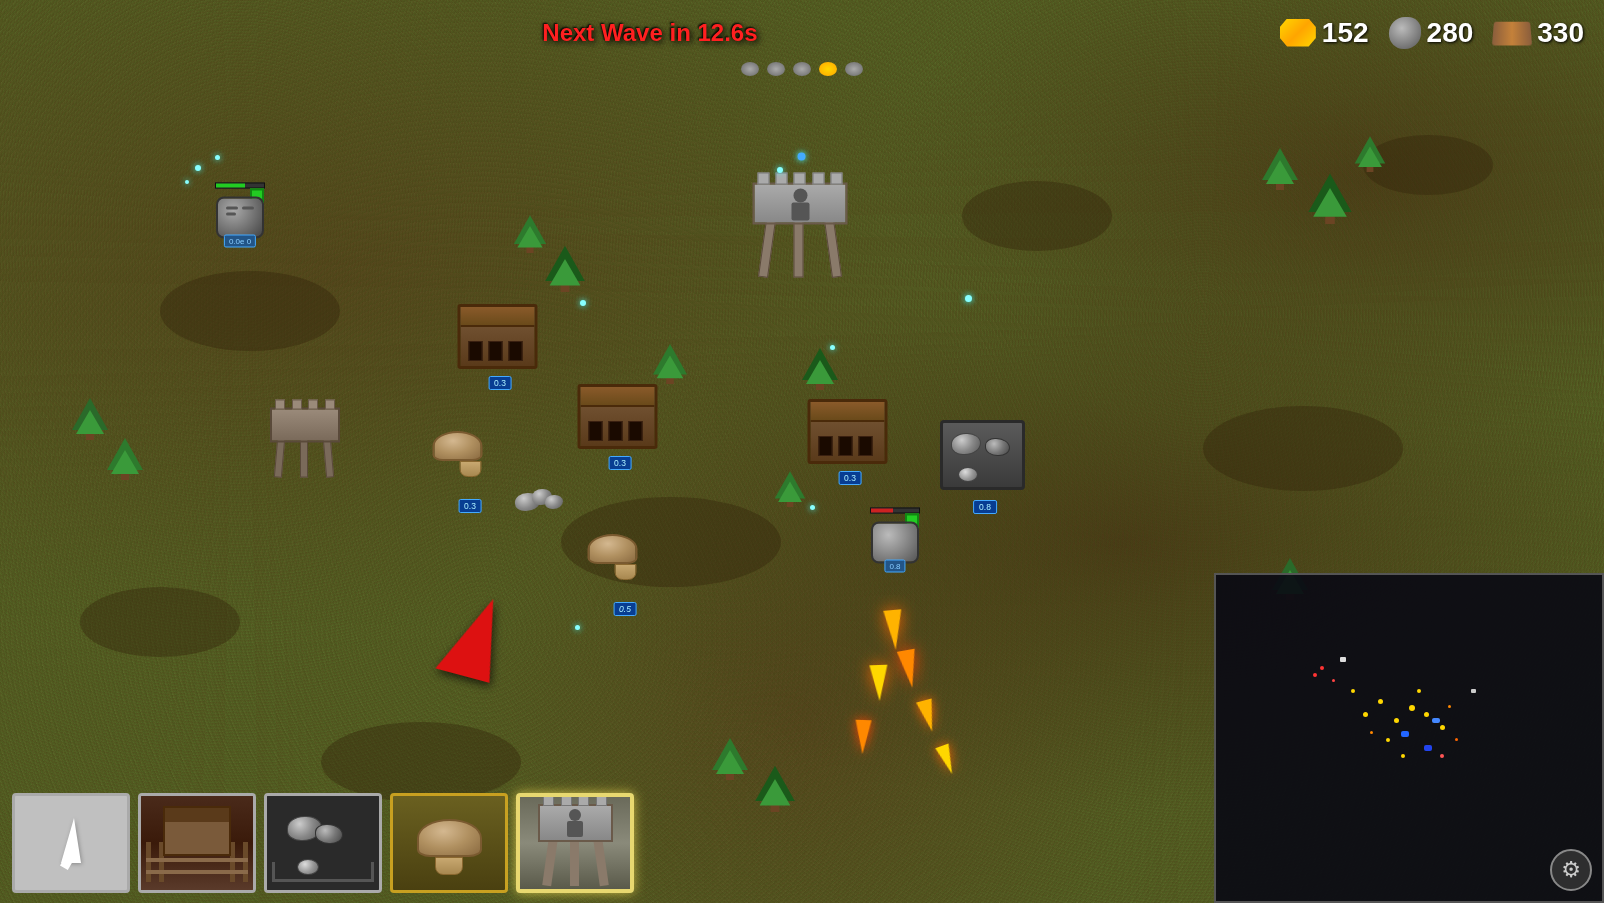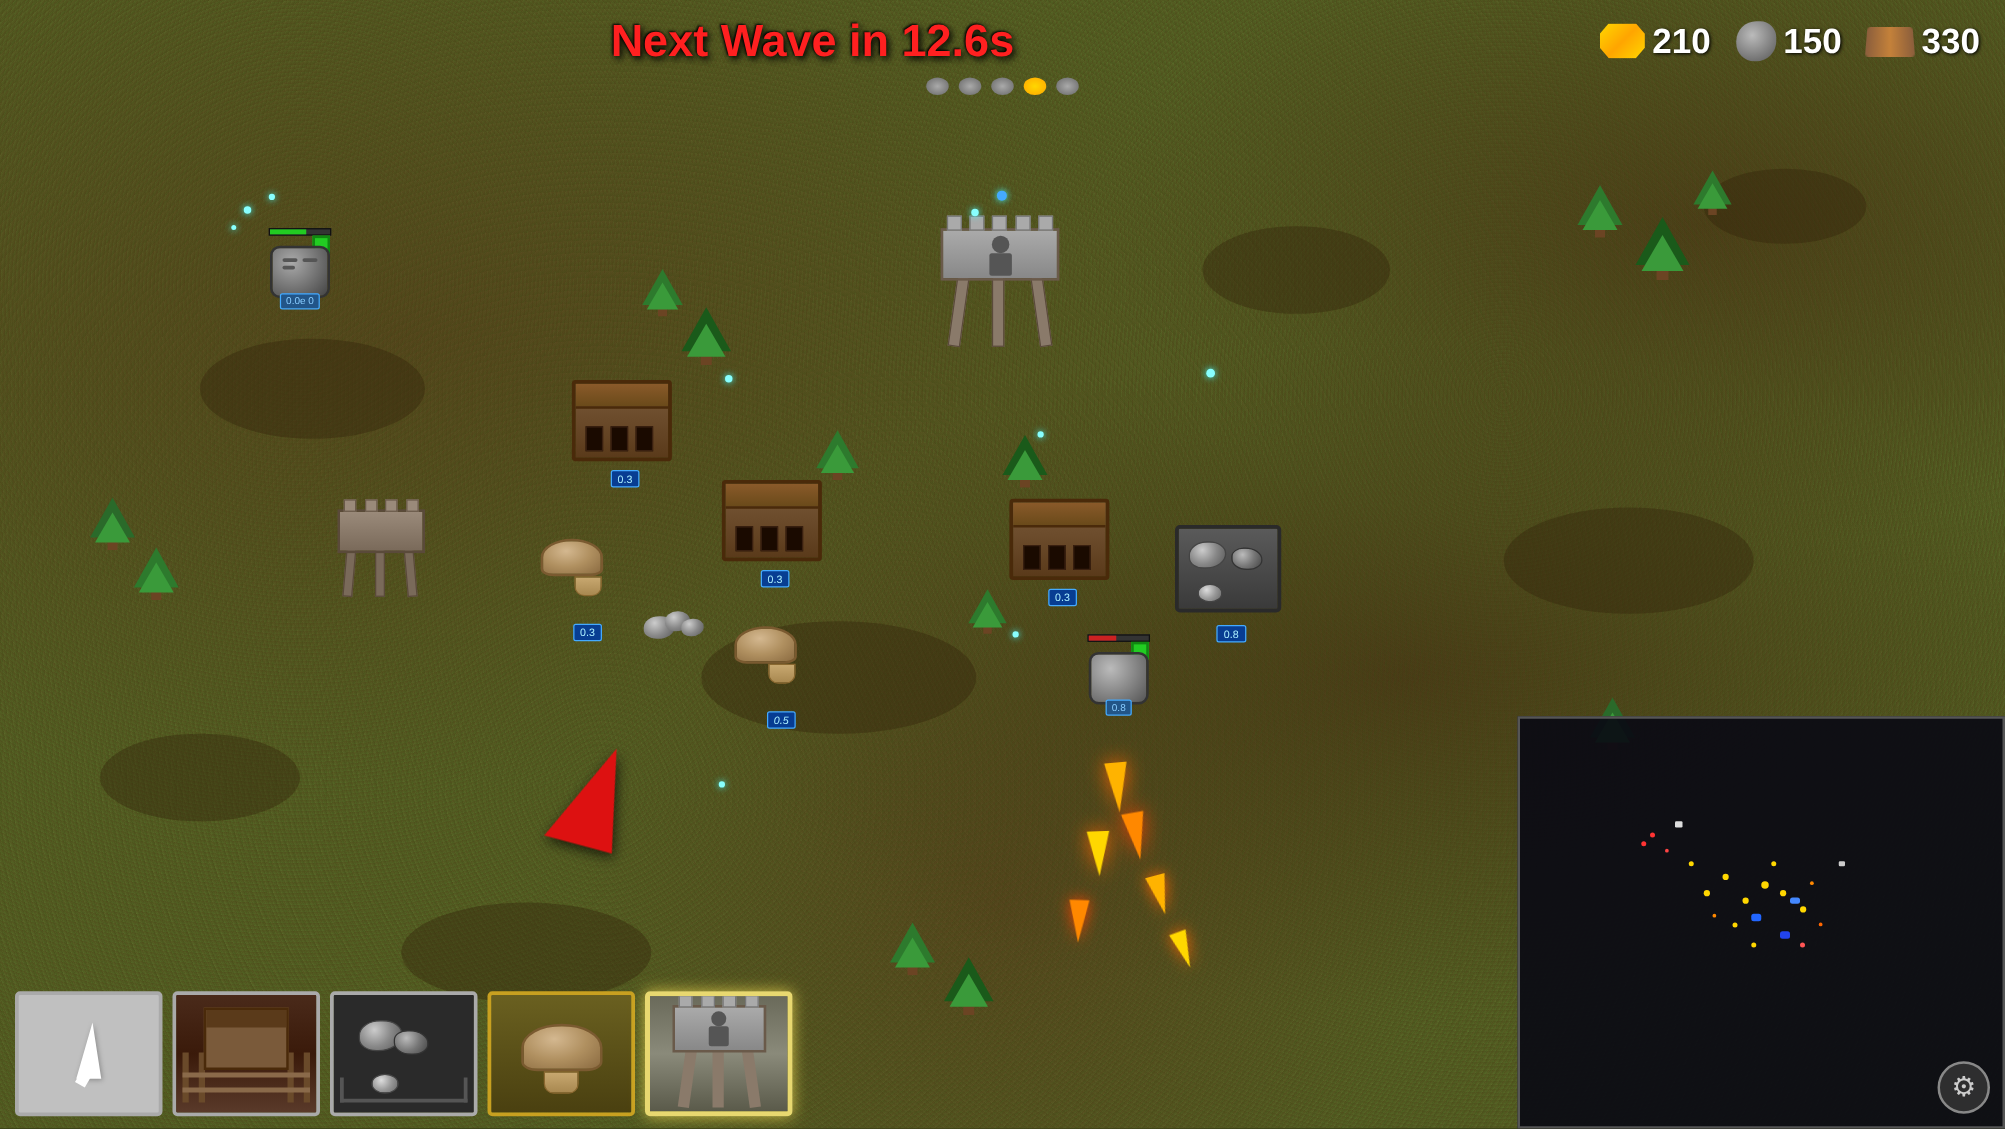--- a/index.html
+++ b/index.html
@@ -69,21 +69,21 @@
       font-weight: bold;
       font-family: Arial Black, sans-serif;
       text-shadow: 2px 2px 4px #000, -1px -1px 2px #000;
       min-width: 200px;
     }
 
     #next-wave-timer {
       flex: 1;
       text-align: center;
       color: #FF2020;
-      font-size: 36px;
+      font-size: 24px;
       font-weight: bold;
       font-family: Arial Black, sans-serif;
       text-shadow: 2px 2px 6px #000, -1px -1px 2px #000;
     }
 
     #resources {
       display: flex;
       align-items: center;
       gap: 20px;
     }
@@ -592,21 +592,21 @@
   <div class="bld-container" style="left:470px;top:465px;">
     <div style="width:75px;height:68px;position:relative;">
       <div class="mushroom">
         <div class="mushroom-cap"></div>
         <div class="mushroom-stem"></div>
       </div>
       <div class="bld-label">0.3</div>
     </div>
   </div>
 
-  <div class="bld-container" style="left:625px;top:535px;font-style:italic;">
+  <div class="bld-container" style="left:625px;top:568px;font-style:italic;">
     <div style="width:75px;height:68px;position:relative;">
       <div class="mushroom">
         <div class="mushroom-cap"></div>
         <div class="mushroom-stem"></div>
       </div>
       <div class="bld-label">0.5</div>
     </div>
   </div>
 
   <div class="bld-container" style="left:985px;top:460px;">
@@ -660,25 +660,25 @@
   <div class="particle" style="left:575px;top:625px;width:5px;height:5px;"></div>
   <div class="particle" style="left:777px;top:167px;width:6px;height:6px;"></div>
 
   <div id="hud-top">
 
     <div id="next-wave-timer">Next Wave in 12.6s</div>
 
     <div id="resources">
       <div class="resource-item">
         <div class="icon-gold"></div>
-        <span class="resource-count">210</span>
+        <span class="resource-count">152</span>
       </div>
       <div class="resource-item">
         <div class="icon-stone"></div>
-        <span class="resource-count">150</span>
+        <span class="resource-count">280</span>
       </div>
       <div class="resource-item">
         <div class="icon-wood"></div>
         <span class="resource-count">330</span>
       </div>
     </div>
   </div>
 
   <div id="wave-indicator">
     <div class="wave-dot"></div>

